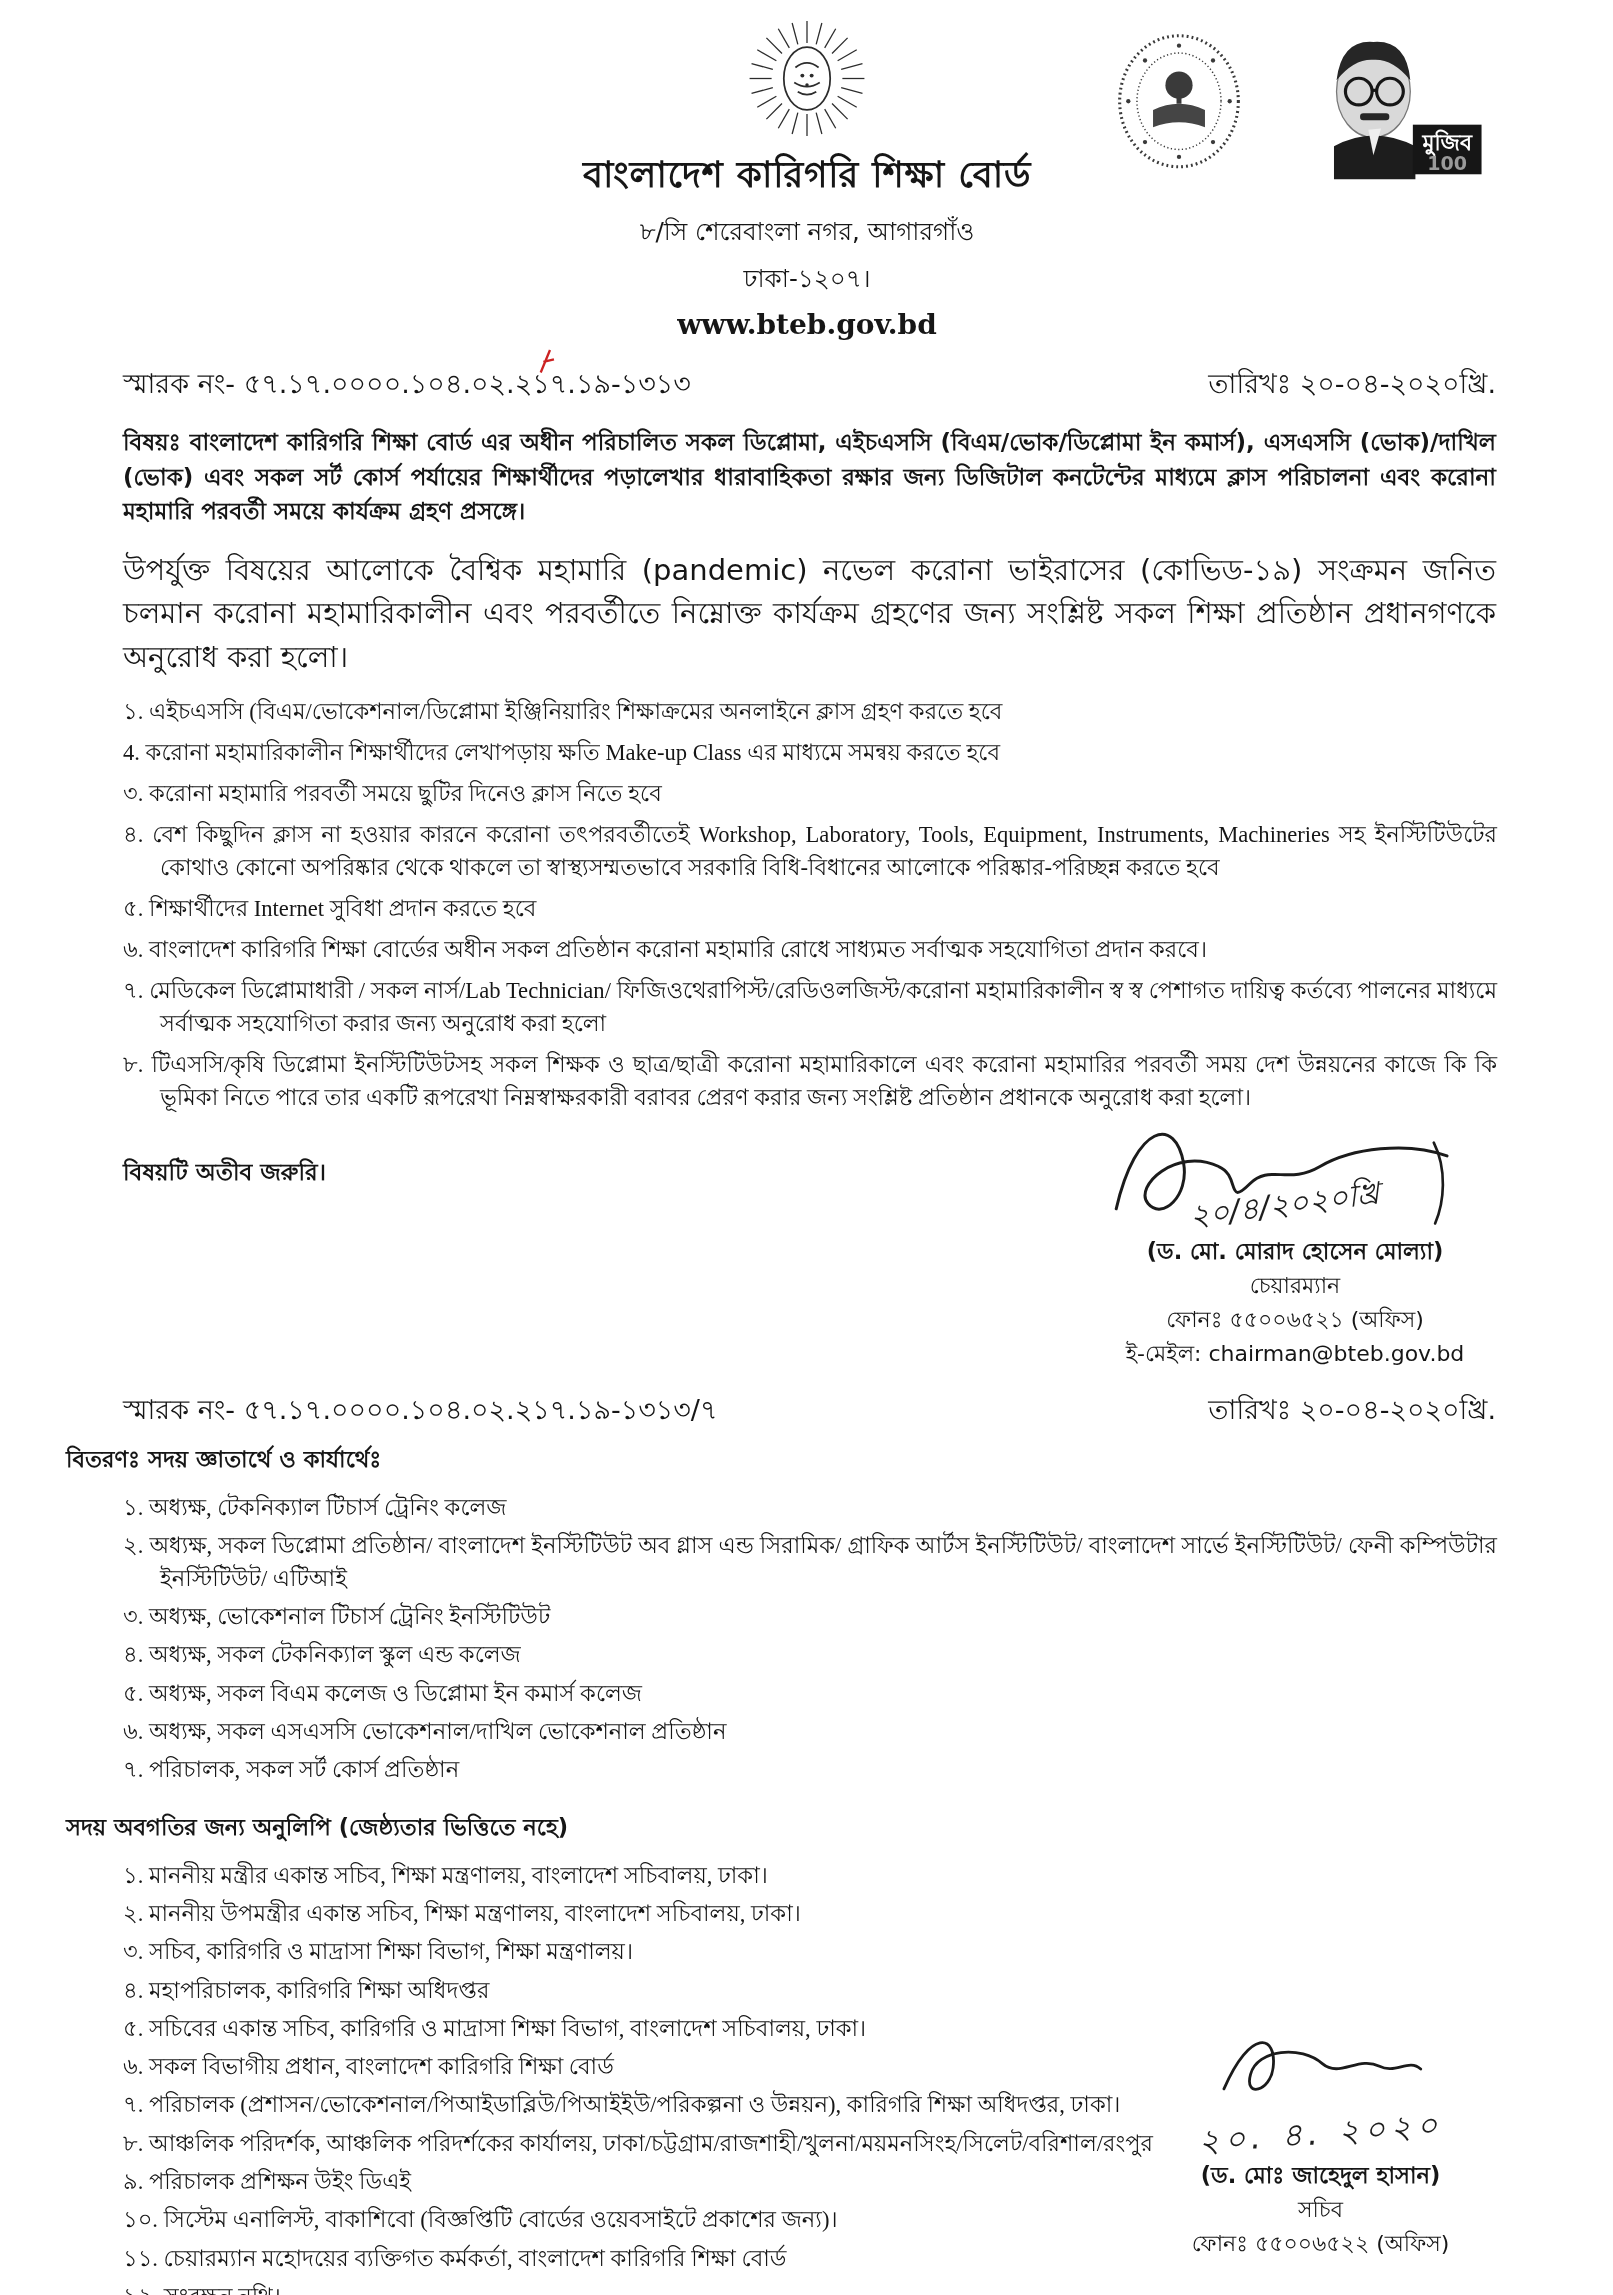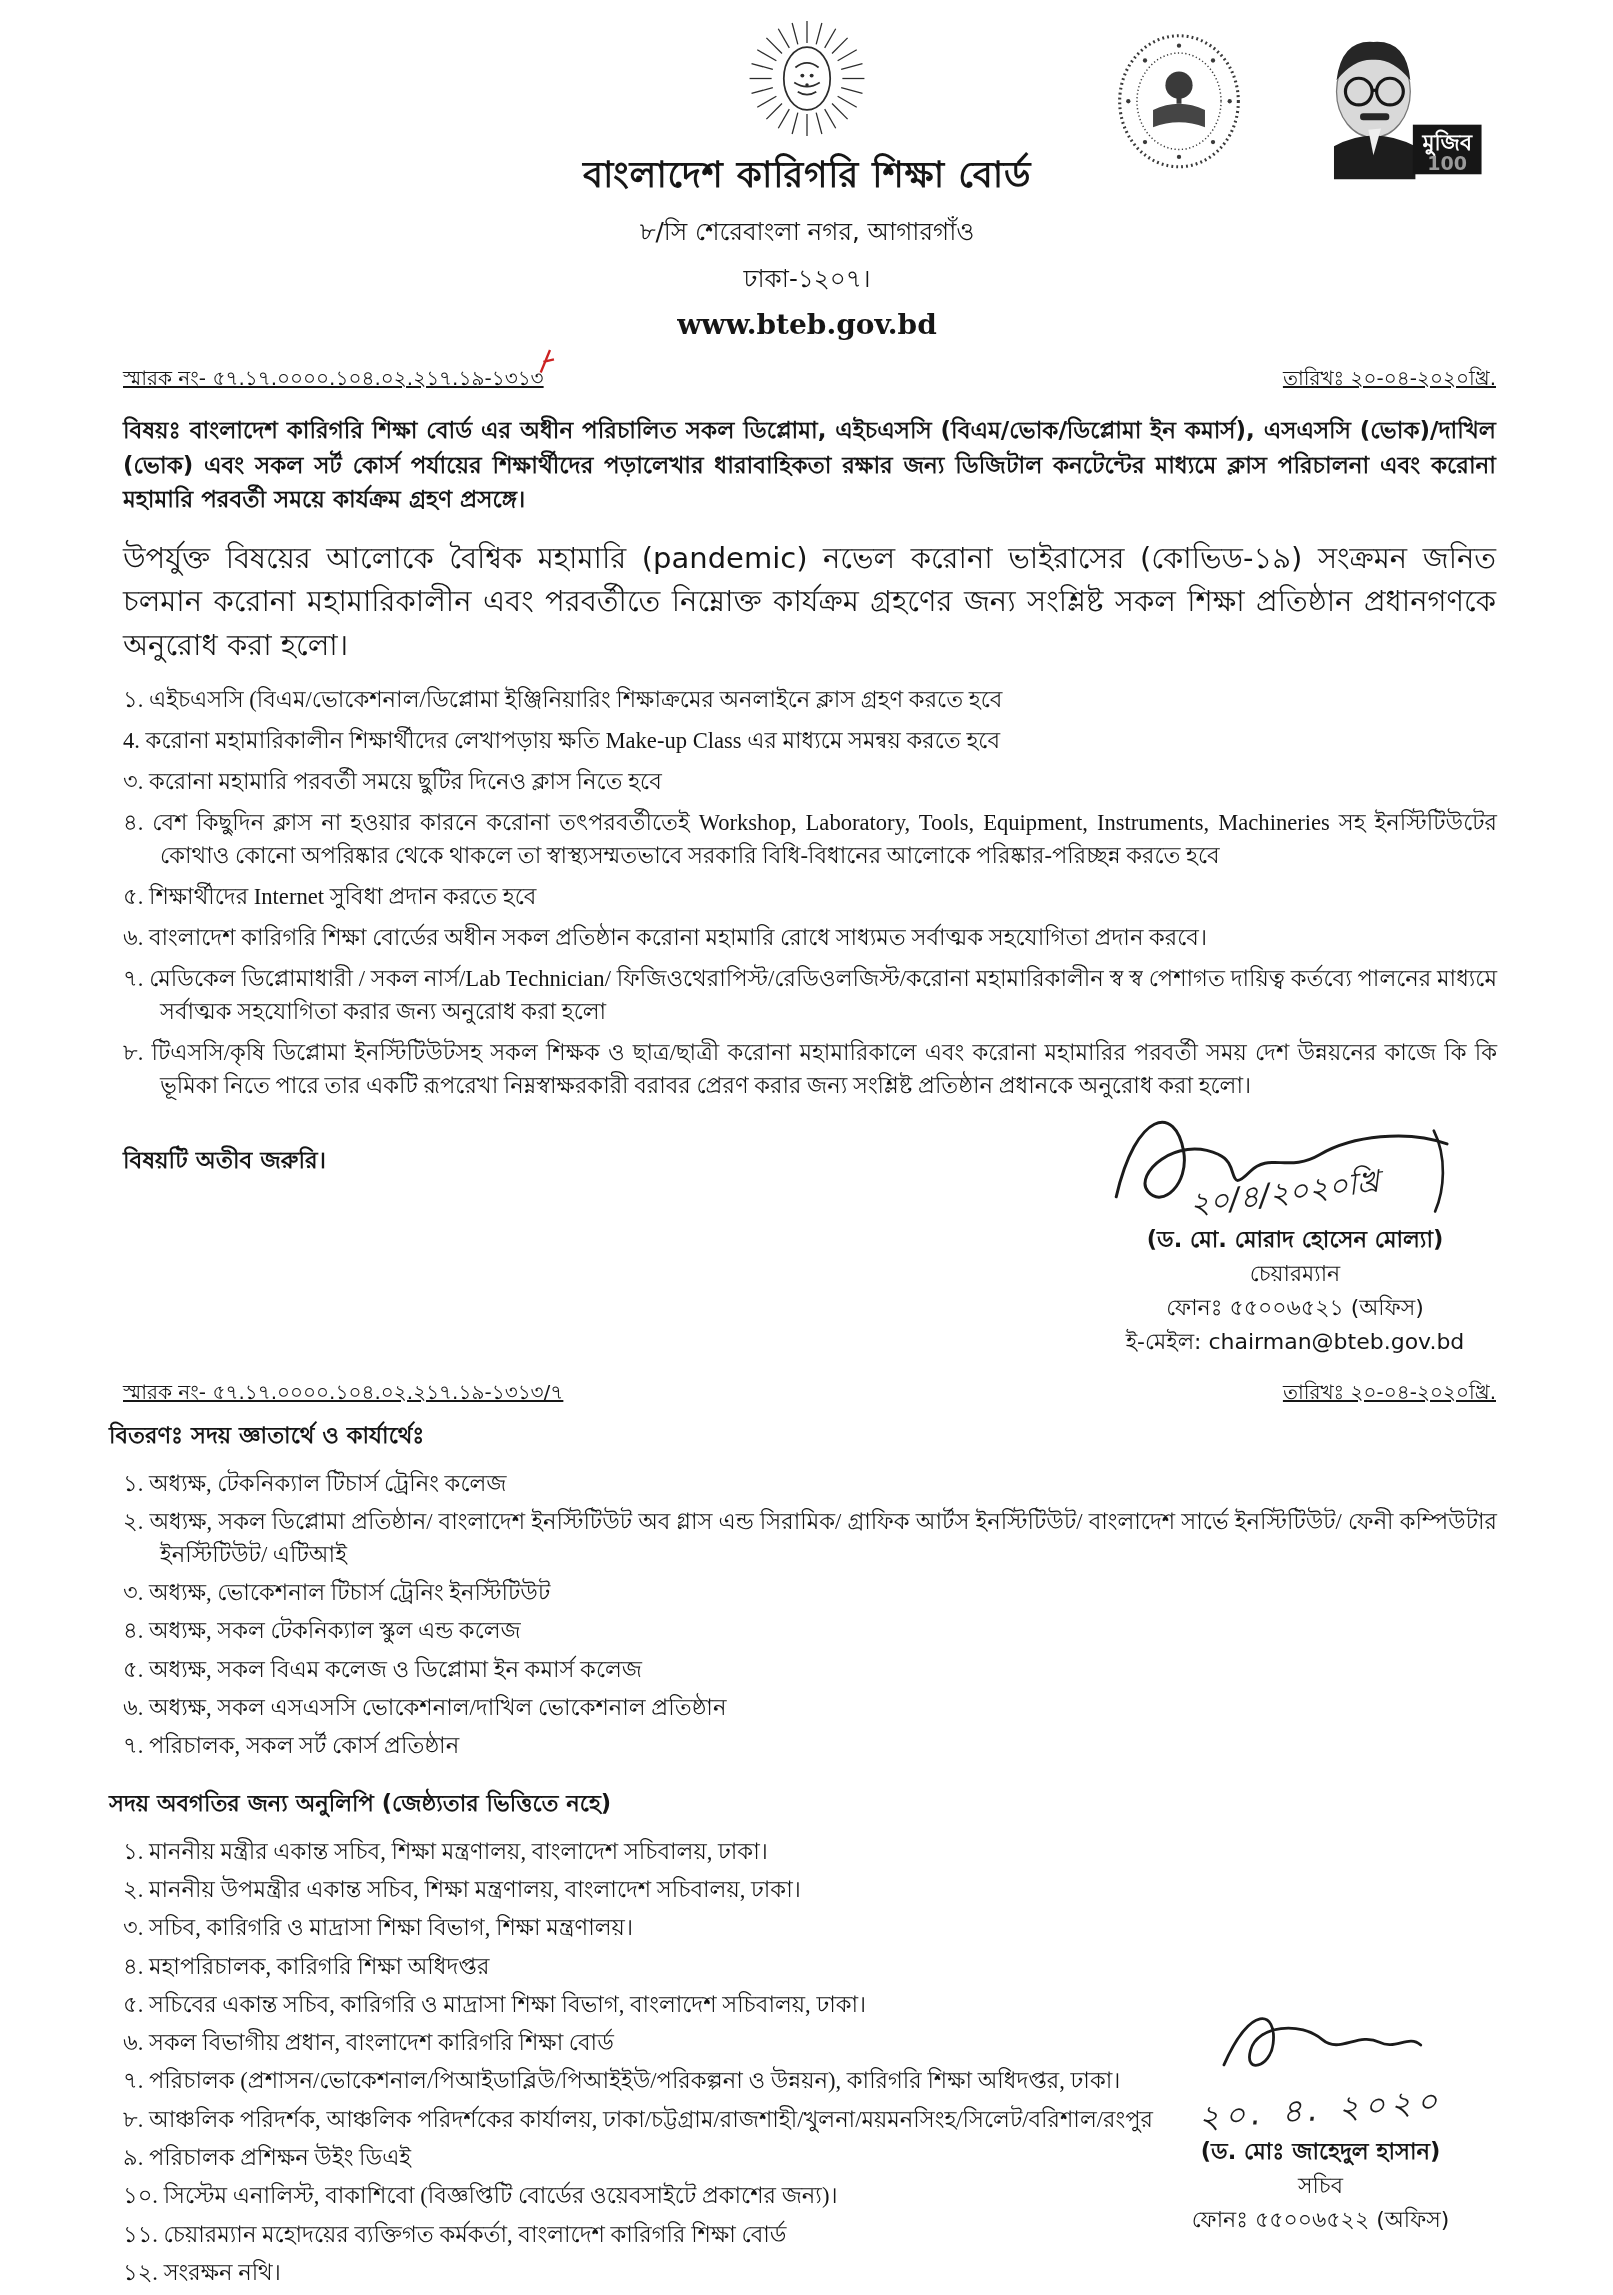--- a/index.html
+++ b/index.html
@@ -13,21 +13,21 @@
     overflow:hidden;
   }
   
   .letterhead{position:relative;text-align:center;padding-top:17px;}
   .org-title{font-size:36px;font-weight:bold;margin:6.6px 0 1.3px 0;letter-spacing:0.7px;}
   .addr{font-size:24.6px;margin-top:6.6px;}
   .website{font-size:28px;font-weight:bold;font-family:"DejaVu Serif", serif;margin-top:8px;}
   .head-right{position:absolute;top:28px;right:122px;display:flex;gap:46px;align-items:flex-start;}
   
   .memo-row{display:flex;justify-content:space-between;align-items:center;
-            padding:0 118px 0 123px;font-size:20px;text-decoration:underline;}
+            padding:0 118px 0 123px;font-size:27px;}
   .memo-row.first{margin-top:22.6px;}
   .memo-number{position:relative;}
   .red-tick{position:absolute;left:411px;top:-17px;}
   
   .subject{margin:17px 118px 0 123px;font-size:23px;font-weight:bold;
            line-height:1.5;text-align:justify;}
   .intro{margin:20px 118px 0 123px;font-size:29px;line-height:1.5;text-align:justify;}
   ol.plain{list-style:none;margin:17px 117px 0 123px;padding:0;font-size:22.6px;line-height:1.46;font-family:Liberation Serif, serif;}
   ol.plain li{margin-bottom:8px;padding-left:37px;text-indent:-37px;text-align:justify;}
   ol.tight li{margin-bottom:5.3px;}
@@ -35,21 +35,21 @@
   .sig-row{display:flex;justify-content:space-between;padding:0 100px 0 123px;margin-top:4px;}
   .urgent{font-size:23px;font-weight:bold;margin-top:30.5px;}
   .sig-block{text-align:center;font-size:22px;line-height:1.55;}
   .chairman-block{width:438px;margin-top:-20px;}
   .sig-wrap{position:relative;height:131px;}
   .hand-date{position:absolute;color:#1d1d1d;font-size:30.5px;white-space:nowrap;
              font-style:italic;transform:rotate(-7deg);}
   .chairman-block .hand-date{left:113px;top:78px;}
   .sig-name{font-weight:bold;font-size:22.6px;}
   .copies-section{position:relative;margin-top:22.6px;}
-  .section-heading{padding:0 109px;font-size:22.6px;font-weight:bold;margin:17px 0 12px 0;}
+  .section-heading{padding:0 66px;font-size:22.6px;font-weight:bold;margin:17px 0 12px 0;}
   .secretary-block{position:absolute;right:101px;top:199px;width:385px;}
   .secretary-block .sig-wrap{height:100px;}
   .secretary-block .hand-date{position:static;display:block;transform:rotate(-4deg);
                               font-size:32px;letter-spacing:5.3px;}
   .memo3{margin-top:26.5px;}
   .memo2{margin-top:17px;}
   .sig-svg{display:block;}
 </style>
 </head>
 <body>

